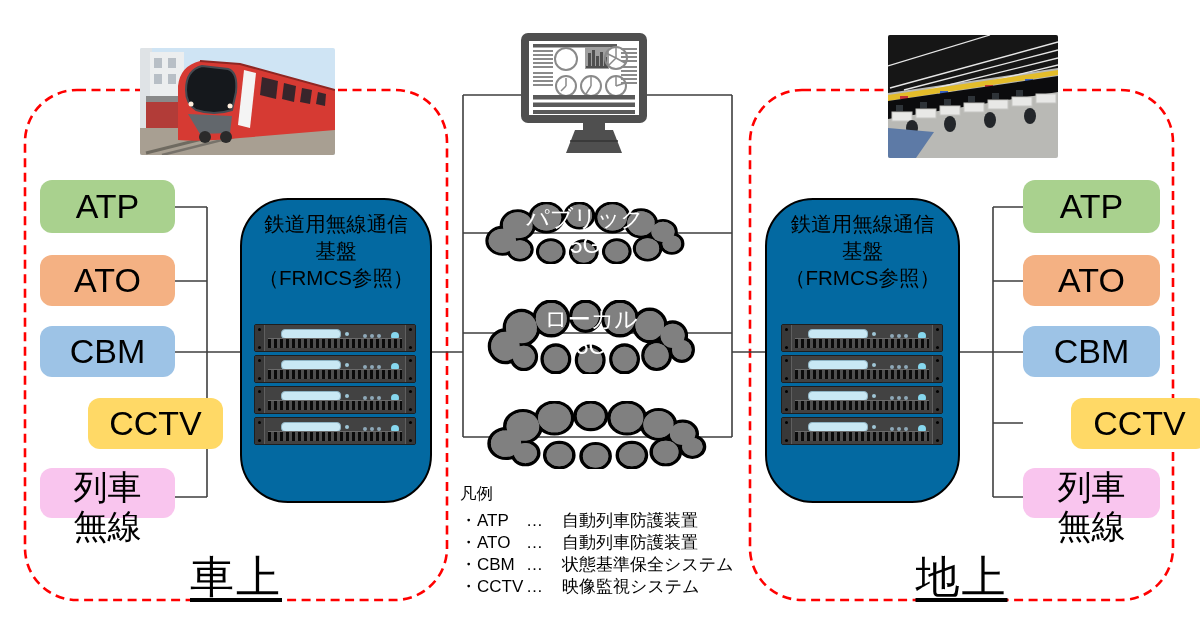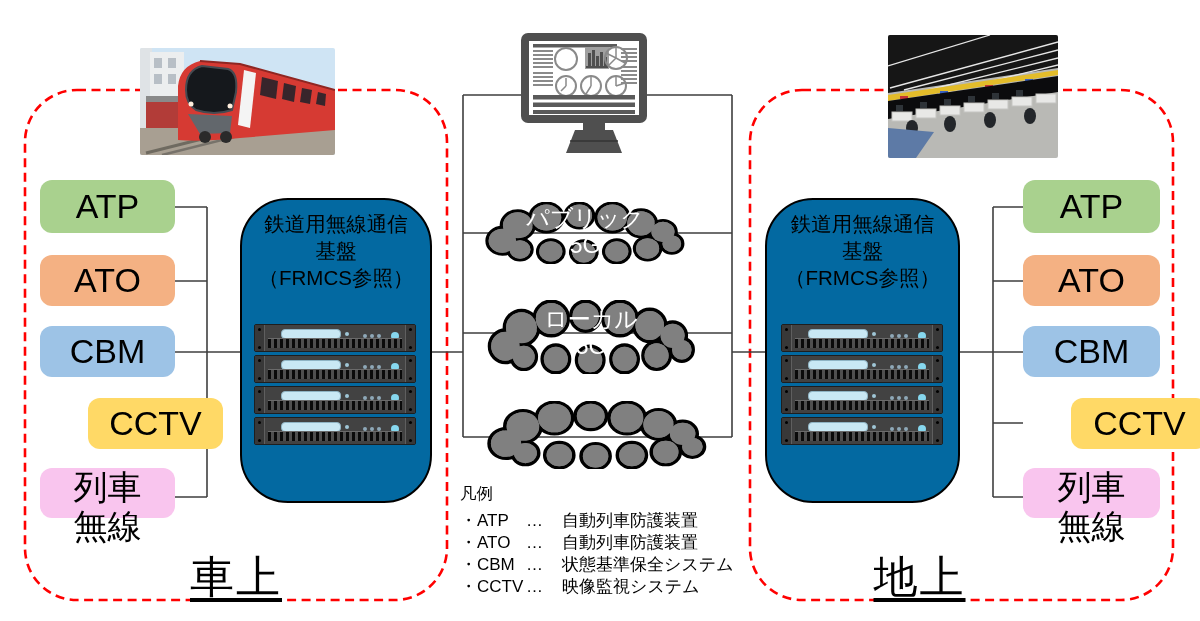--- a/index.html
+++ b/index.html
@@ -60,21 +60,21 @@
 
   .monitoring-label{
     position:absolute;left:500px;top:162px;width:190px;z-index:3;text-align:center;
     font-size:24px;text-decoration:underline;text-underline-offset:4px;
   }
   .region-label{
     position:absolute;top:548px;z-index:3;text-align:center;font-size:44px;
     text-decoration:underline;text-underline-offset:6px;letter-spacing:2px;
   }
   .region-label.onboard{left:25px;width:422px;}
-  .region-label.ground{left:708px;width:423px;}
+  .region-label.ground{left:750px;width:423px;}
 
   
   .legend{position:absolute;left:460px;top:483px;width:290px;z-index:3;font-size:17px;}
   .legend .ltitle{font-size:16.5px;text-underline-offset:3px;margin-bottom:4px;}
   .legend .lrow{display:flex;align-items:baseline;height:22px;}
   .legend .term{width:66px;}
   .legend .sep{width:36px;}
   .legend .desc{flex:1;}
 </style>
 </head>

